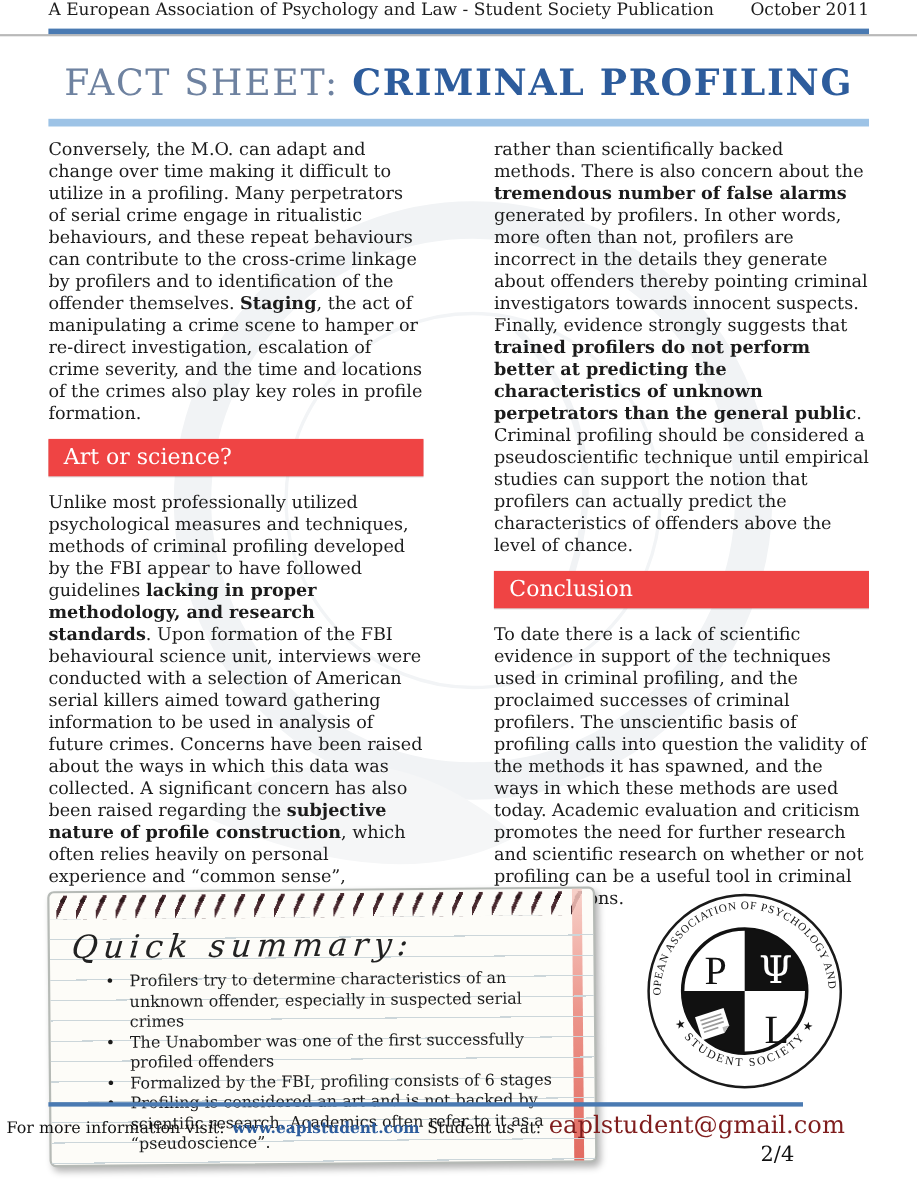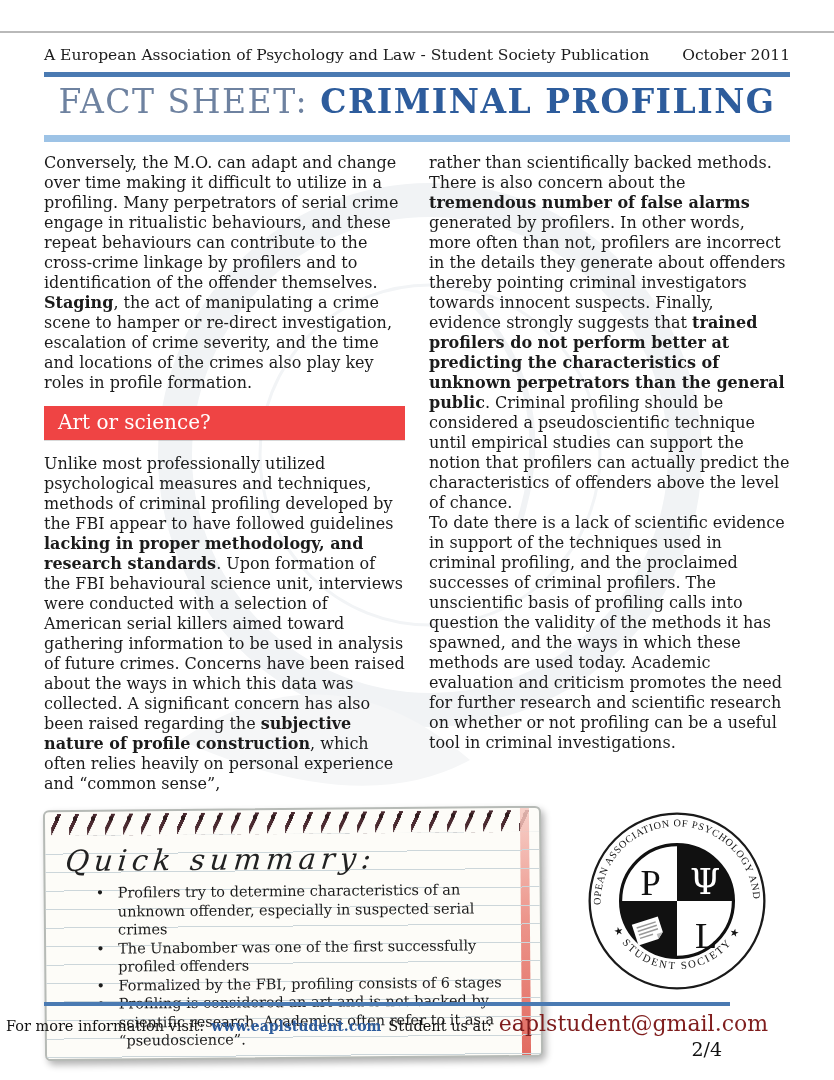--- a/index.html
+++ b/index.html
@@ -7,29 +7,29 @@
     width:834px;height:1080px;position:relative;overflow:hidden;
     background:#ffffff;
     font-family:"DejaVu Serif","Liberation Serif",serif;
     color:#1b1b1b;
   }
   .top-scan-line{position:absolute;top:31px;left:0;width:834px;height:2px;background:#b9b9b9;}
   
   .watermark{position:absolute;left:0;top:0;width:834px;height:1080px;pointer-events:none;}
   .page{position:relative;padding:0 44px;}
   
-  .masthead{display:flex;justify-content:space-between;align-items:baseline;padding-top:46px;font-size:15.5px;}
+  .masthead{display:flex;justify-content:space-between;align-items:baseline;font-size:15.5px;}
   .rule-blue{height:5px;background:#4a7ab2;margin-top:8px;}
   .rule-light{height:7px;background:#9dc3e6;margin-top:13px;}
   
-  .title{ text-align:center;margin-top:5px;font-size:33px;letter-spacing:1.5px;line-height:1.2;white-space:nowrap;}
+  .title{ text-align:center;margin-top:24px;font-size:33px;letter-spacing:1.5px;line-height:1.2;white-space:nowrap;}
   .title .prefix{color:#6e82a0;font-weight:normal;}
   .title .main{color:#2d5c9c;font-weight:bold;}
   
-  .columns{display:flex;gap:24px;margin-top:11px;}
+  .columns{display:flex;gap:64px;margin-top:11px;}
   .col{flex:1;font-size:16px;line-height:20px;}
   .col p{margin:0;}
   .col p + .section-bar{margin-top:13px;}
   .section-bar{
     background:#ef4444;color:#ffffff;font-size:20px;
     padding:6px 14px 8px 14px;margin-bottom:14px;
     box-shadow:0 1px 0 rgba(0,0,0,0.15);
   }
   .col b{font-weight:bold;}
   
@@ -104,20 +104,21 @@
   <div class="rule-light"></div>
 
   <div class="columns">
     <div class="col">
       <p><span>Conversely, the M.O. can adapt and change over time making it difficult to utilize in a profiling. Many perpetrators of serial crime engage in ritualistic behaviours, and these repeat behaviours can contribute to the cross-crime linkage by profilers and to identification of the offender themselves. </span><b>Staging</b><span>, the act of manipulating a crime scene to hamper or re-direct investigation, escalation of crime severity, and the time and locations of the crimes also play key roles in profile formation.</span></p>
       <div class="section-bar">Art or science?</div>
       <p><span>Unlike most professionally utilized psychological measures and techniques, methods of criminal profiling developed by the FBI appear to have followed guidelines </span><b>lacking in proper methodology, and research standards</b><span>. Upon formation of the FBI behavioural science unit, interviews were conducted with a selection of American serial killers aimed toward gathering information to be used in analysis of future crimes. Concerns have been raised about the ways in which this data was collected. A significant concern has also been raised regarding the </span><b>subjective nature of profile construction</b><span>, which often relies heavily on personal experience and “common sense”,</span></p>
     </div>
     <div class="col">
       <p><span>rather than scientifically backed methods. There is also concern about the </span><b>tremendous number of false alarms</b><span> generated by profilers. In other words, more often than not, profilers are incorrect in the details they generate about offenders thereby pointing criminal investigators towards innocent suspects. Finally, evidence strongly suggests that </span><b>trained profilers do not perform better at predicting the characteristics of unknown perpetrators than the general public</b><span>. Criminal profiling should be considered a pseudoscientific technique until empirical studies can support the notion that profilers can actually predict the characteristics of offenders above the level of chance.</span></p>
+      <div class="section-bar">Conclusion</div>
       <p><span>To date there is a lack of scientific evidence in support of the techniques used in criminal profiling, and the proclaimed successes of criminal profilers. The unscientific basis of profiling calls into question the validity of the methods it has spawned, and the ways in which these methods are used today. Academic evaluation and criticism promotes the need for further research and scientific research on whether or not profiling can be a useful tool in criminal investigations.</span></p>
     </div>
   </div>
 </div>
 
 <div class="bottom">
   <div class="notepad">
     <div class="spiral"></div>
     <div class="red-edge"></div>
     <div class="pad-body">

